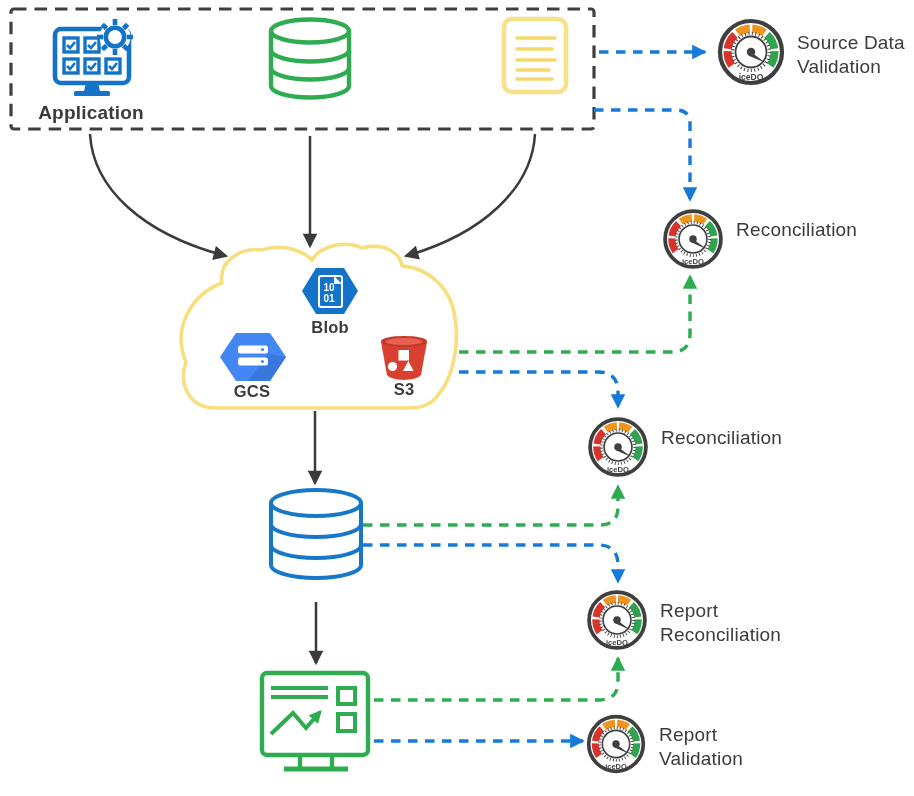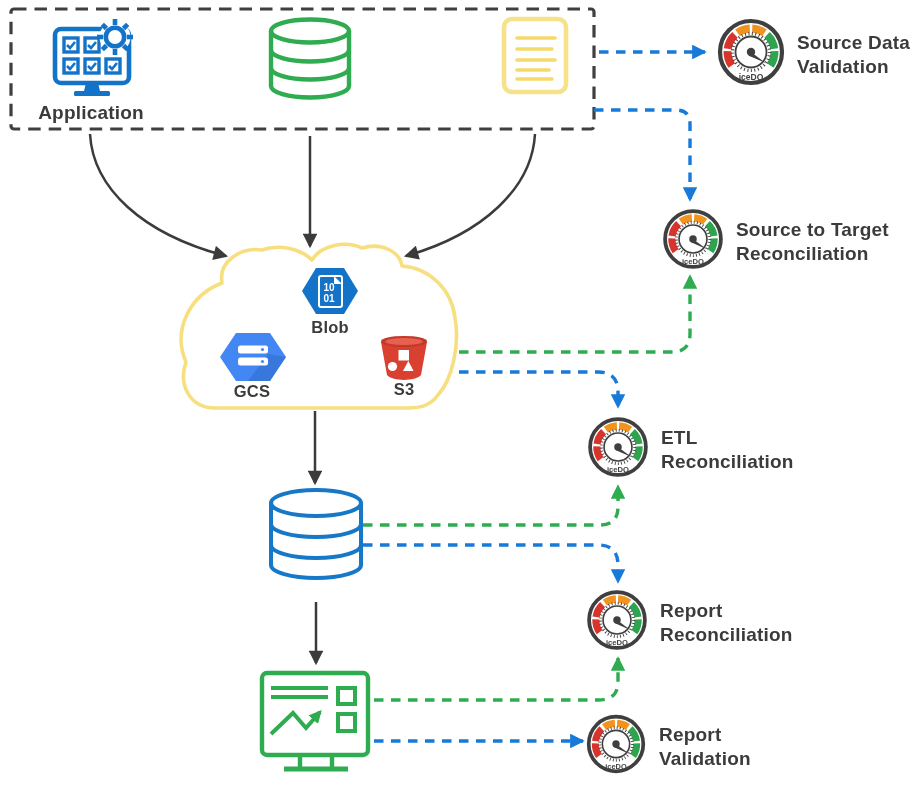--- a/index.html
+++ b/index.html
@@ -8,21 +8,21 @@
     font-family:"Liberation Sans","DejaVu Sans",sans-serif;
   }
   .canvas svg.layer{position:absolute;left:0;top:0;}
   .node-label{
     position:absolute;text-align:center;color:#3b3b3b;
     font-size:19px;font-weight:600;letter-spacing:.2px;
   }
   .node-label.small{font-size:16.5px;}
   .gauge-label{
     position:absolute;text-align:left;color:#3b3b3b;
-    font-size:19px;font-weight:700;line-height:24px;letter-spacing:.2px;
+    font-size:19px;font-weight:400;line-height:24px;letter-spacing:.2px;
   }
 </style>
 </head>
 <body>
 
 <div class="canvas">
 
   <svg class="layer" width="914" height="796" viewBox="0 0 914 796">
     <defs>
       <marker id="ah-black" viewBox="0 0 10 10" refX="8.5" refY="5" markerWidth="6.2" markerHeight="5.8" orient="auto">
@@ -217,25 +217,23 @@
   <div class="node-label small" style="left:280px;top:318px;width:100px">Blob</div>
   <div class="node-label small" style="left:202px;top:382px;width:100px">GCS</div>
   <div class="node-label small" style="left:354px;top:380px;width:100px">S3</div>
 
 
   <div class="gauge-label" style="left:797px;top:31px">
     <div>Source Data</div>
     <div>Validation</div>
   </div>
   <div class="gauge-label" style="left:736px;top:218px">
-    <div>Source to Target</div>
     <div>Reconciliation</div>
   </div>
   <div class="gauge-label" style="left:661px;top:426px">
-    <div>ETL</div>
     <div>Reconciliation</div>
   </div>
   <div class="gauge-label" style="left:660px;top:599px">
     <div>Report</div>
     <div>Reconciliation</div>
   </div>
   <div class="gauge-label" style="left:659px;top:723px">
     <div>Report</div>
     <div>Validation</div>
   </div>

